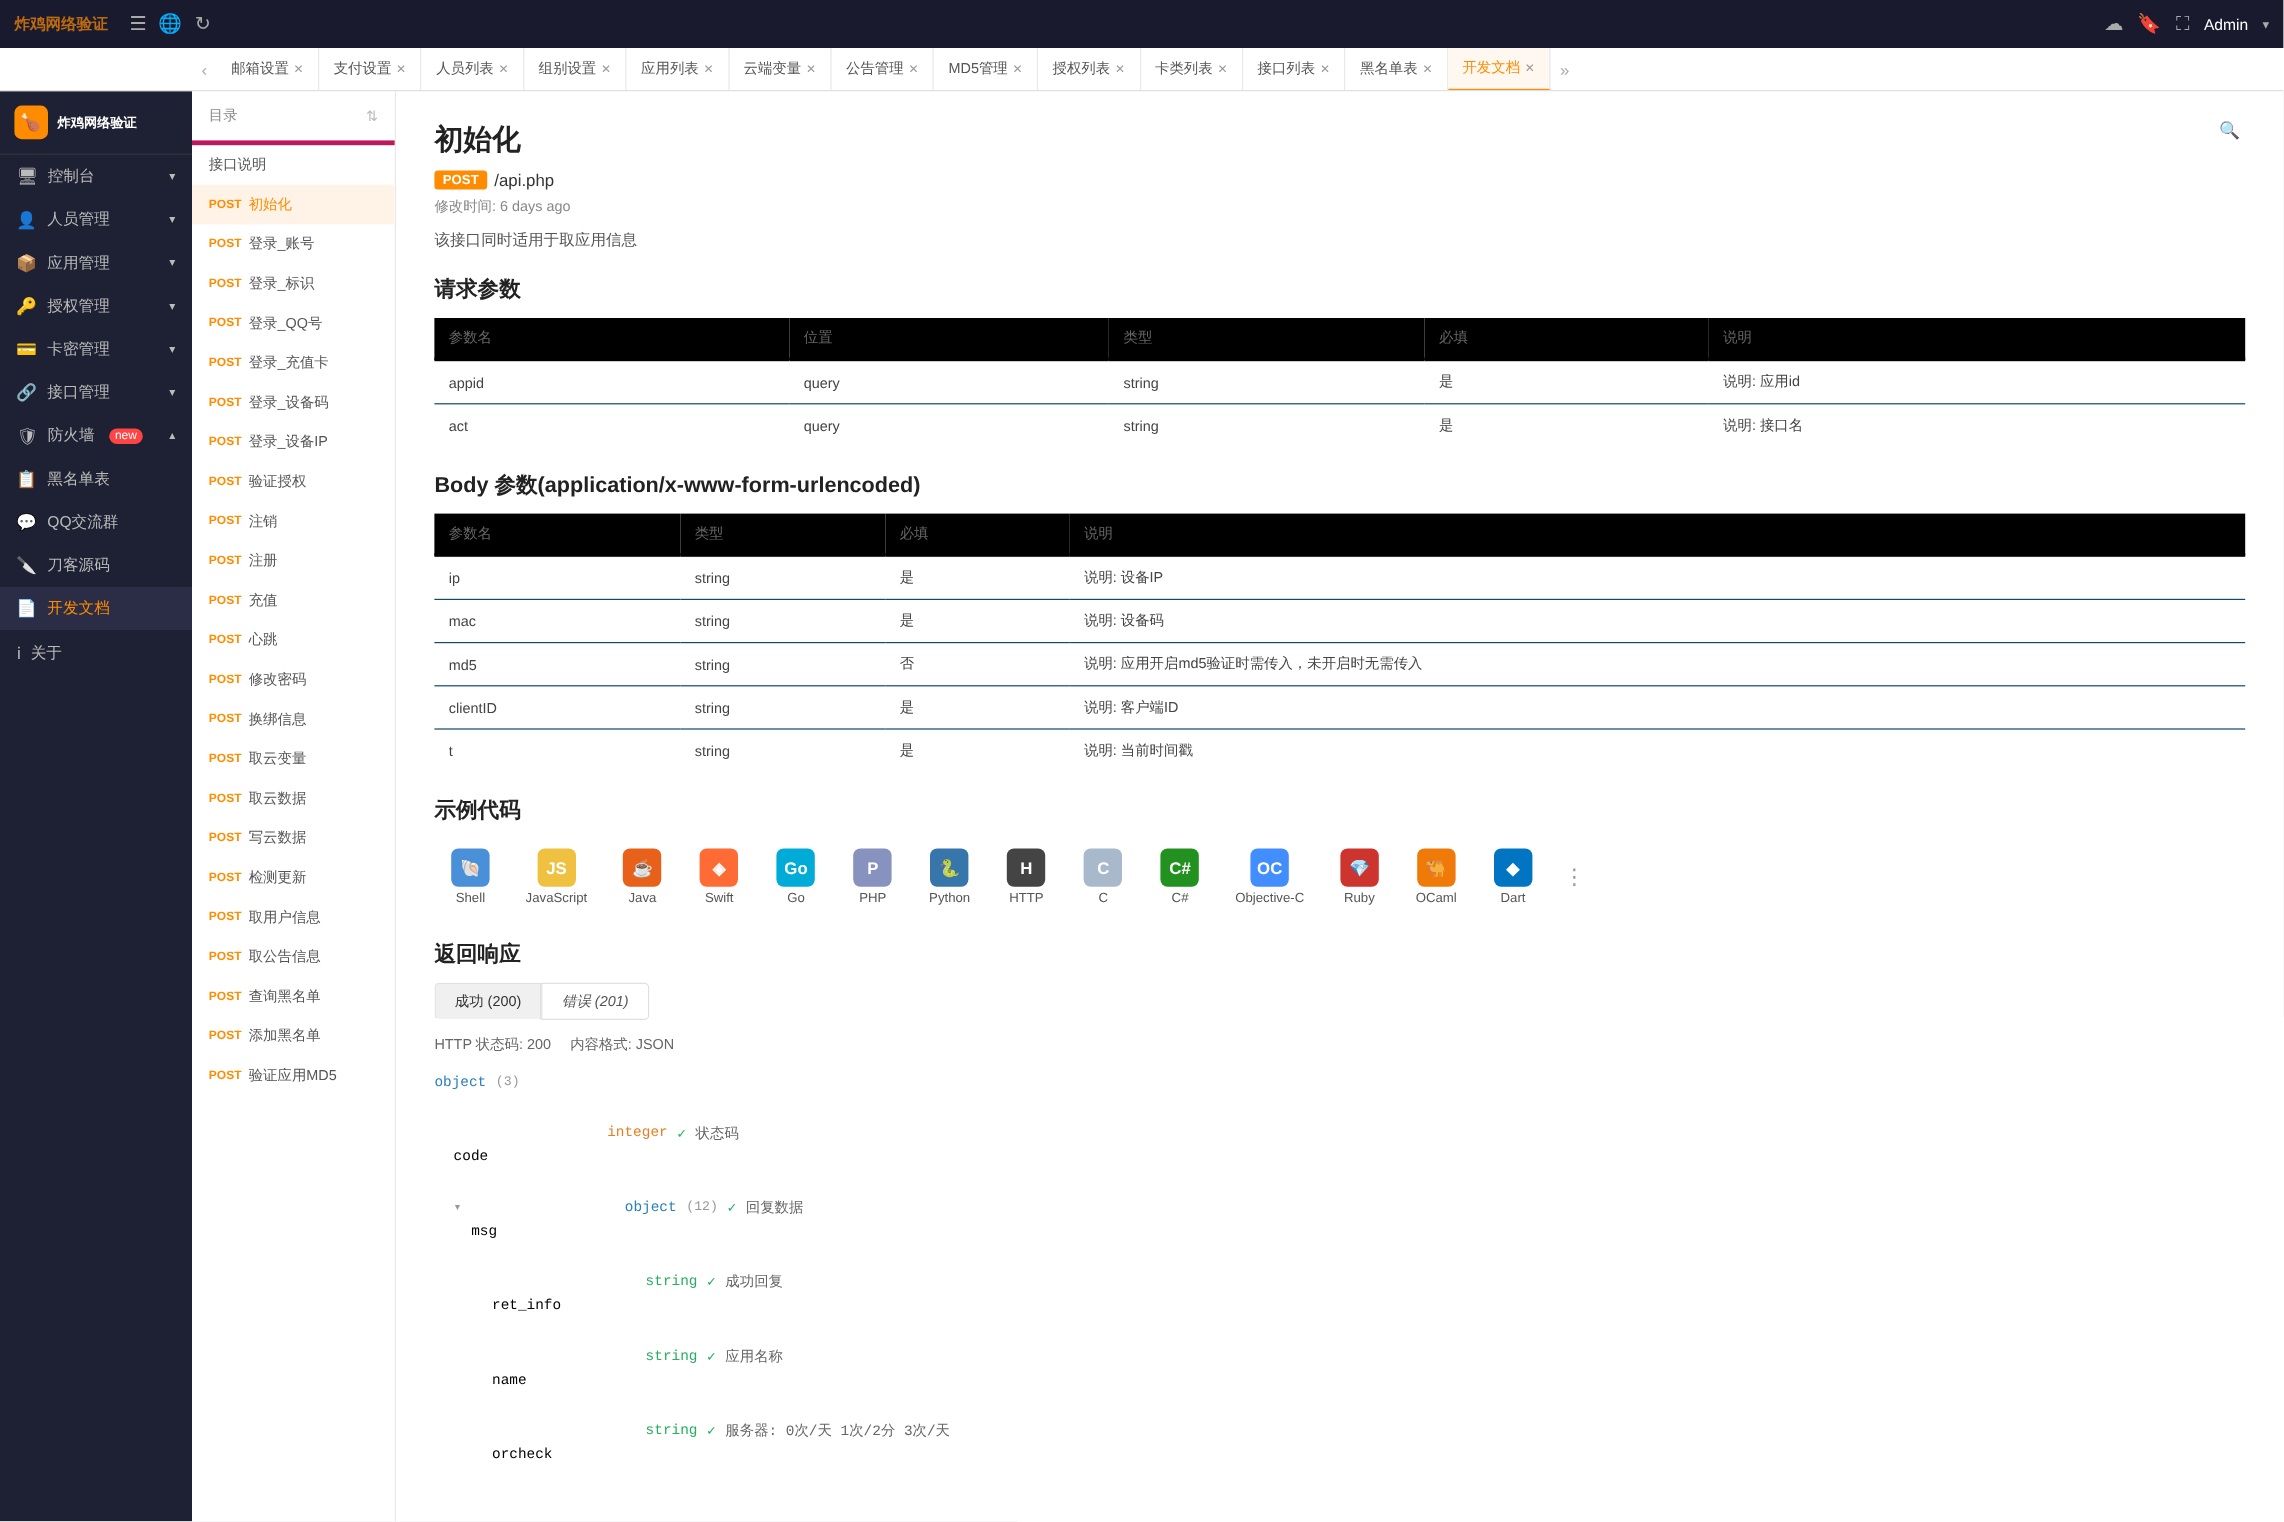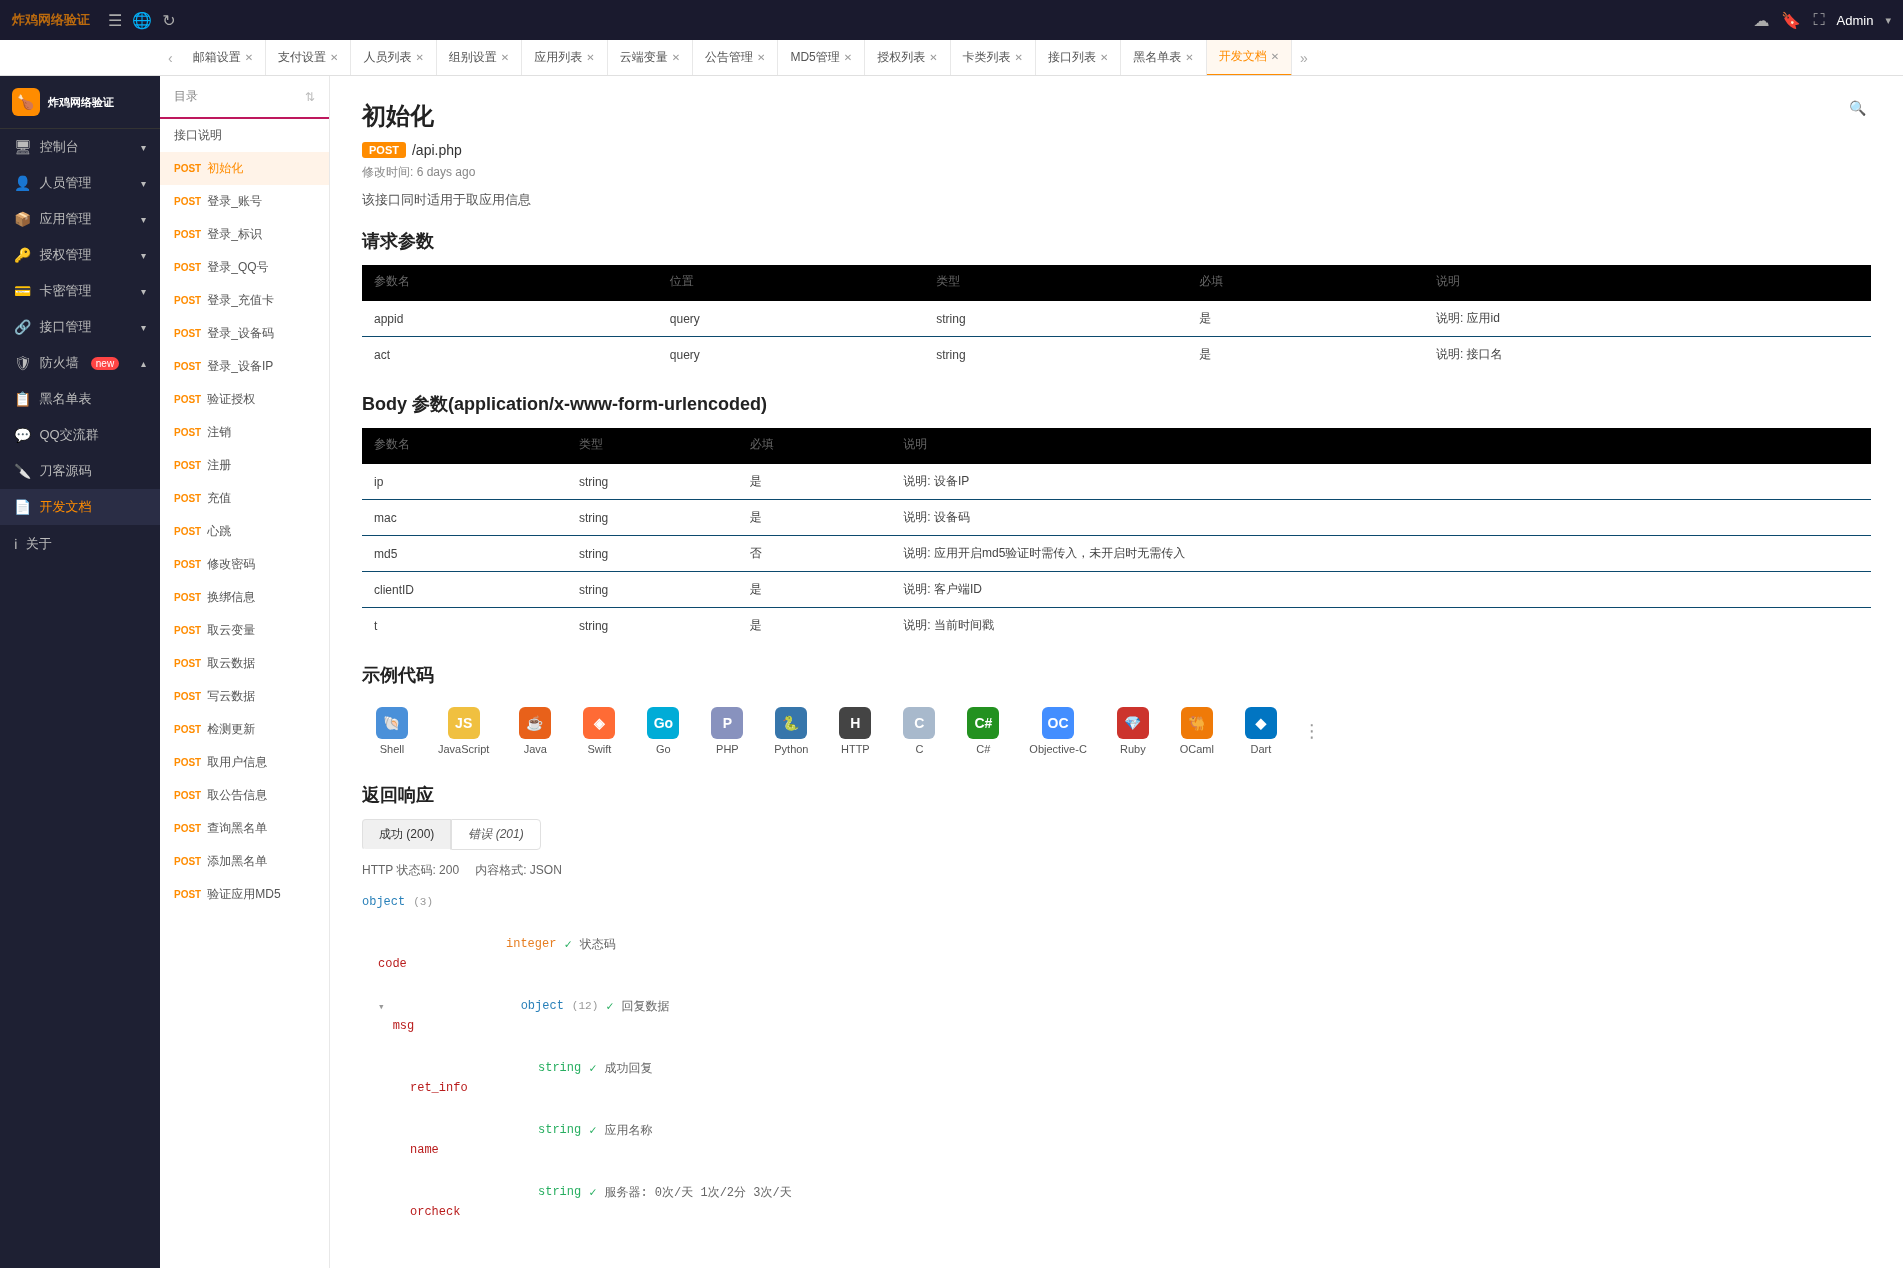--- a/index.html
+++ b/index.html
@@ -27,21 +27,21 @@
     .sidebar-logo-icon { width: 28px; height: 28px; background: #ff8c00; border-radius: 6px; display: flex; align-items: center; justify-content: center; color: #fff; font-size: 14px; }
     .sidebar-logo-text { color: #fff; font-weight: bold; font-size: 13px; }
     .sidebar-item { display: flex; align-items: center; padding: 9px 14px; cursor: pointer; gap: 8px; font-size: 13px; color: #bbb; }
     .sidebar-item.active { background: #2a2d45; color: #ff8c00; }
     .sidebar-item .icon { font-size: 14px; }
     .sidebar-item .arrow { margin-left: auto; font-size: 10px; }
     .sidebar-badge { background: #ff4444; color: #fff; font-size: 10px; padding: 1px 5px; border-radius: 8px; margin-left: 4px; }
 
     
     .left-nav { width: 170px; background: #fff; border-right: 1px solid #e8e8e8; flex-shrink: 0; overflow-y: auto; }
-    .left-nav-header { padding: 12px 14px; font-size: 12px; color: #888; display: flex; align-items: center; justify-content: space-between; border-bottom: 2px solid #be185d; }
+    .left-nav-header { padding: 12px 14px; font-size: 12px; color: #888; display: flex; align-items: center; justify-content: space-between; border-bottom: 4px solid #be185d; }
     .left-nav-item { padding: 8px 14px; font-size: 12px; color: #555; cursor: pointer; display: flex; align-items: center; gap: 6px; }
     .left-nav-item.active { background: #fff3e8; color: #ff8c00; }
     .left-nav-item .post-badge { color: #ff8c00; font-size: 10px; font-weight: bold; }
 
     
     .content { flex: 1; overflow-y: auto; padding: 24px 32px; background: #fff; }
     .content::-webkit-scrollbar { width: 6px; }
     .content::-webkit-scrollbar-thumb { background: #ddd; border-radius: 3px; }
 
     
@@ -76,21 +76,21 @@
     .response-tab:last-child { border-radius: 0 4px 4px 0; font-style: italic; }
 
     .response-meta { font-size: 12px; color: #666; margin-bottom: 12px; display: flex; gap: 16px; }
     .response-meta span { display: flex; align-items: center; gap: 4px; }
 
     
     .obj-tree { font-size: 12px; font-family: 'Courier New', monospace; }
     .obj-row { display: flex; align-items: center; padding: 4px 0; gap: 8px; }
     .obj-indent { padding-left: 16px; }
     .obj-indent2 { padding-left: 32px; }
-    .obj-key { color: #b91c1c; min-width: 120px; margin-top: 40px; }
+    .obj-key { color: #000000; min-width: 120px; margin-top: 40px; }
     .obj-type-int { color: #e67e22; }
     .obj-type-obj { color: #2980b9; }
     .obj-type-str { color: #27ae60; }
     .obj-check { color: #27ae60; }
     .obj-desc { color: #666; }
     .obj-collapse { color: #999; cursor: pointer; font-size: 11px; }
     .obj-count { color: #999; font-size: 11px; }
 
     .search-icon-btn { background: none; border: none; cursor: pointer; color: #999; font-size: 14px; padding: 4px; }
 

